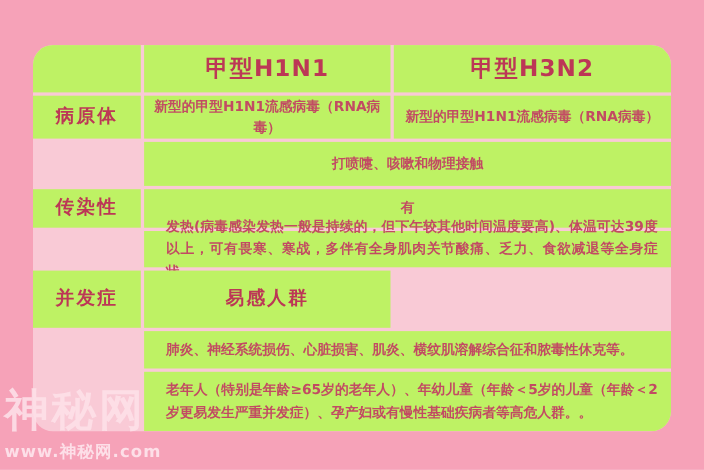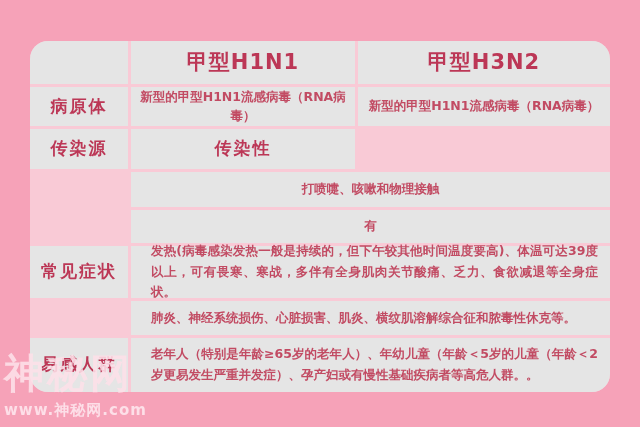--- a/index.html
+++ b/index.html
@@ -16,21 +16,21 @@
     width:580px;height:351px;
     background:#f9cad6;              
     border-radius:18px;
     overflow:hidden;
     display:grid;
     grid-template-columns:98px 224px 1fr;
     grid-template-rows:43px 39px 40px 35px 33px 52px 34px 1fr;
     gap:3px;
   }
   .cell{
-    background:#e5e5e5;
+    background:#bef264;
     display:flex;
     align-items:center;
     justify-content:center;
     text-align:center;
     color:#c24b63;
     font-weight:bold;
     font-size:12.5px;
     line-height:1.5;
     padding:2px 8px;
     box-sizing:border-box;
@@ -81,33 +81,32 @@
 <div class="flu-table">
 
   <div class="cell label"></div>
   <div class="cell header">甲型H1N1</div>
   <div class="cell header">甲型H3N2</div>
 
   <div class="cell label">病原体</div>
   <div class="cell">新型的甲型H1N1流感病毒（RNA病毒）</div>
   <div class="cell">新型的甲型H1N1流感病毒（RNA病毒）</div>
 
-  <div class="cell label">传染源</div>
+
+  <div class="cell span2">打喷嚏、咳嗽和物理接触</div>
 
   <div class="cell label">传染性</div>
-
-  <div class="cell span2">打喷嚏、咳嗽和物理接触</div>
   <div class="cell span2">有</div>
 
-  <div class="cell label">常见症状</div>
   <div class="cell span2 longtext">发热(病毒感染发热一般是持续的，但下午较其他时间温度要高)、体温可达39度以上，可有畏寒、寒战，多伴有全身肌肉关节酸痛、乏力、食欲减退等全身症状。</div>
 
+  <div class="cell label">并发症</div>
+  <div class="cell label">易感人群</div>
+
   <div class="cell span2 longtext">肺炎、神经系统损伤、心脏损害、肌炎、横纹肌溶解综合征和脓毒性休克等。</div>
-
-  <div class="cell label">易感人群</div>
   <div class="cell span2 longtext">老年人（特别是年龄≥65岁的老年人）、年幼儿童（年龄＜5岁的儿童（年龄＜2岁更易发生严重并发症）、孕产妇或有慢性基础疾病者等高危人群。。</div>
 
 </div>
 
 <div class="watermark">
   <div class="wm-name">神秘网</div>
   <div class="wm-url">www.神秘网.com</div>
 </div>
 
 </body></html>

